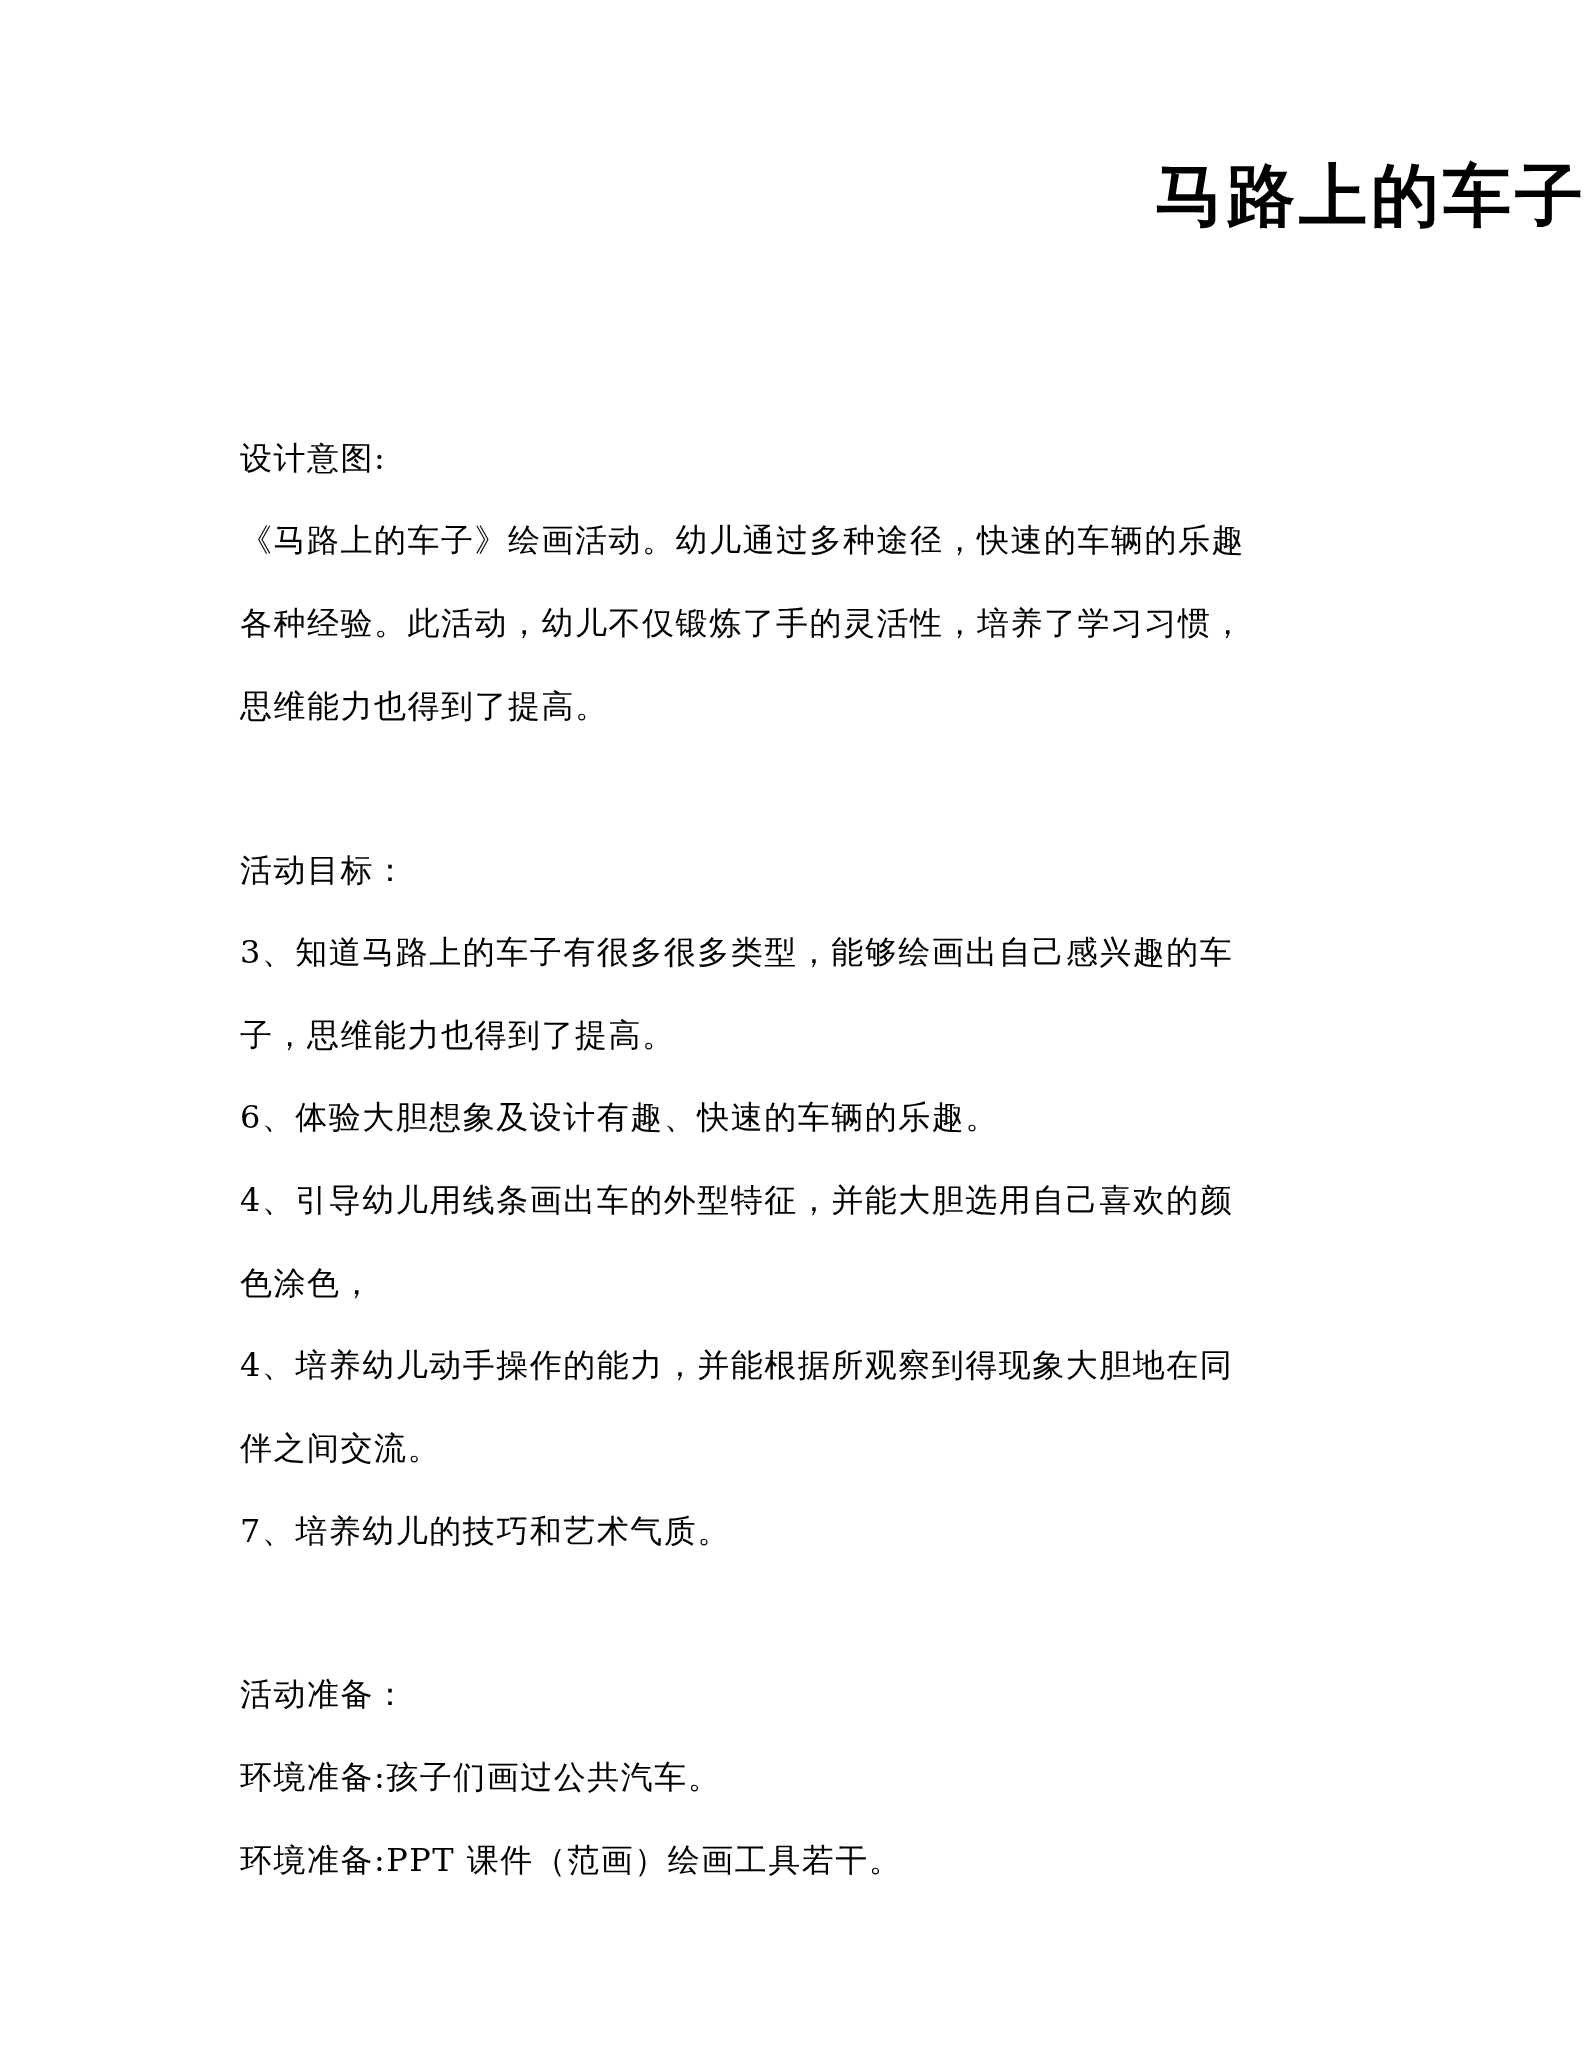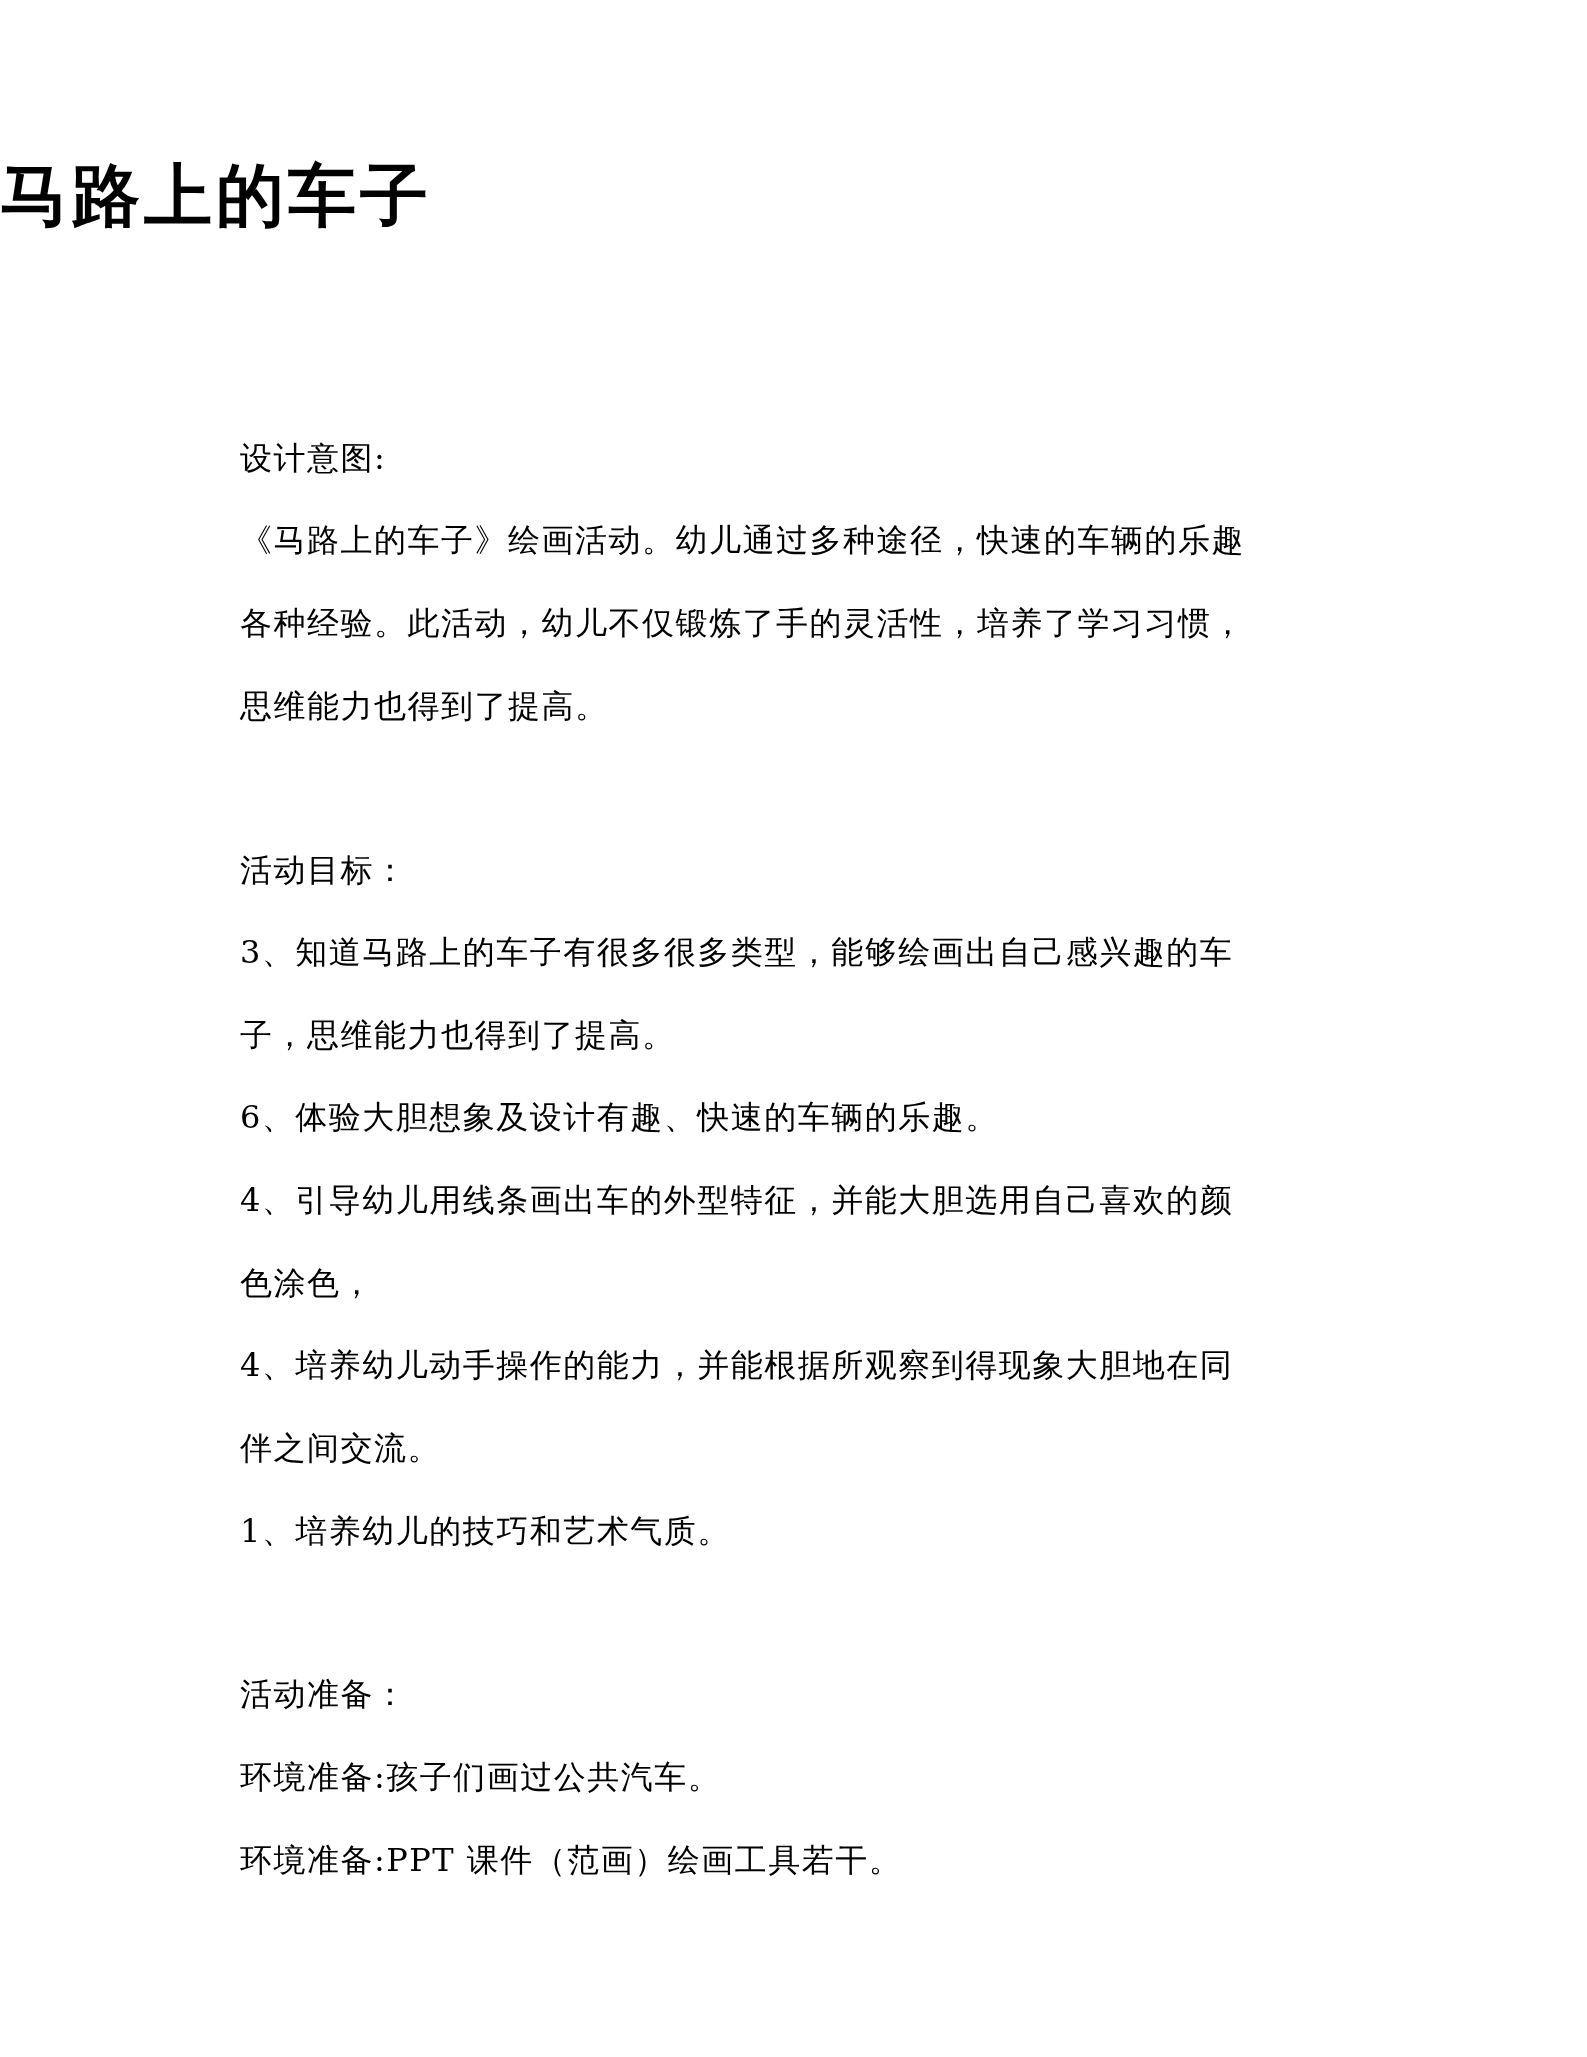--- a/index.html
+++ b/index.html
@@ -1,18 +1,18 @@
 <!DOCTYPE html>
 <html><head>
 <meta charset="utf-8">
 <style>
   html, body { margin:0; padding:0; background:#ffffff; }
   body { width:1587px; height:2057px; position:relative; overflow:hidden;
          font-family: "DejaVu Serif", "Liberation Serif", serif; color:#000; }
-  .title { position:absolute; left:0; width:1587px; top:150px; text-align:left;
+  .title { position:absolute; left:0; width:1587px; top:150px; text-align:right;
            font-size:68px; font-weight:bold; letter-spacing:4px; line-height:90px; }
   .line { position:absolute; left:240px; width:1100px; font-size:32px; line-height:44px;
           white-space:nowrap; letter-spacing:1.5px; }
   .heading { font-weight:normal; }
 </style>
 </head>
 <body>
 
 <div>
   <div class="title">马路上的车子</div>
@@ -23,18 +23,18 @@
   <div class="line" style="top:684px">思维能力也得到了提高。</div>
 
   <div class="line heading" style="top:848px">活动目标：</div>
   <div class="line" style="top:930px">3、知道马路上的车子有很多很多类型，能够绘画出自己感兴趣的车</div>
   <div class="line" style="top:1013px">子，思维能力也得到了提高。</div>
   <div class="line" style="top:1095px">6、体验大胆想象及设计有趣、快速的车辆的乐趣。</div>
   <div class="line" style="top:1178px">4、引导幼儿用线条画出车的外型特征，并能大胆选用自己喜欢的颜</div>
   <div class="line" style="top:1261px">色涂色，</div>
   <div class="line" style="top:1343px">4、培养幼儿动手操作的能力，并能根据所观察到得现象大胆地在同</div>
   <div class="line" style="top:1426px">伴之间交流。</div>
-  <div class="line" style="top:1509px">1、培养幼儿的技巧和艺术气质。</div>
+  <div class="line" style="top:1509px">7、培养幼儿的技巧和艺术气质。</div>
 
   <div class="line heading" style="top:1672px">活动准备：</div>
   <div class="line" style="top:1755px">环境准备:孩子们画过公共汽车。</div>
   <div class="line" style="top:1838px">环境准备:PPT 课件（范画）绘画工具若干。</div>
 </div>
 
 </body></html>

